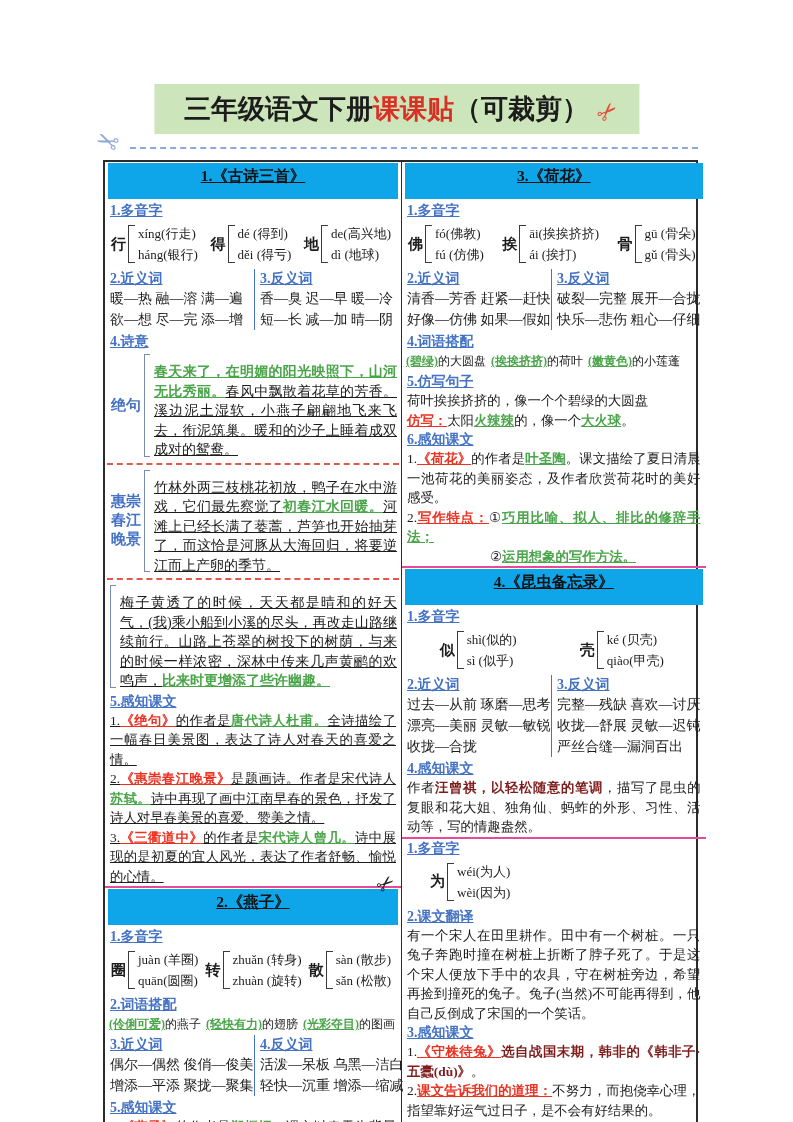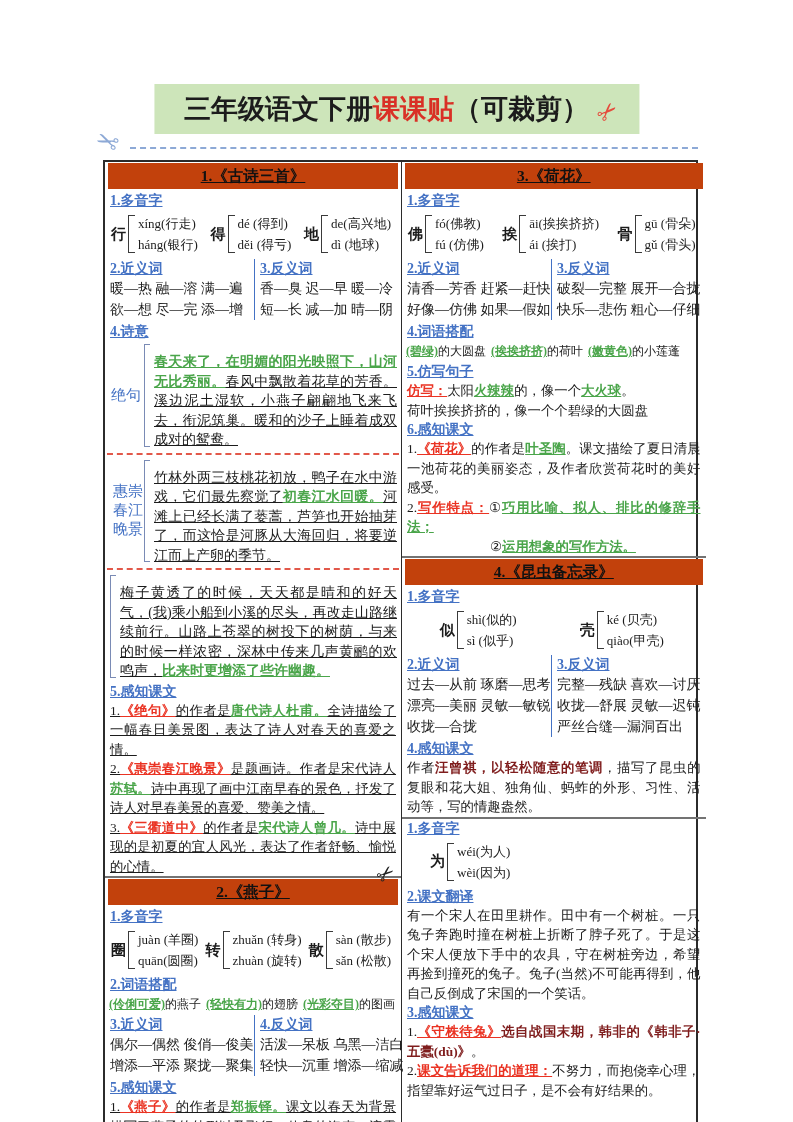--- a/index.html
+++ b/index.html
@@ -13,43 +13,43 @@
   .title-scis{color:#e54b3c;font-size:24px;transform:rotate(-45deg);margin-left:8px;vertical-align:middle;}
   
   .cutline{position:absolute;top:147px;left:130px;width:568px;border-top:2px dashed #8da9d6;}
   .cut-scis-blue{position:absolute;top:126px;left:96px;color:#8da9d6;font-size:27px;transform:scaleX(-1) rotate(-22deg);}
   
   .sheet{position:absolute;left:103px;top:160px;width:595px;min-height:937px;
          border:2px solid #2b2b2b;display:flex;box-sizing:border-box;background:#fff;}
   .colL{width:297px;min-width:297px;border-right:1.6px solid #2b2b2b;box-sizing:border-box;}
   .colR{flex:1;}
   section{display:block;}
-  section + section{border-top:2px solid #737373;}
-  .sec-h{margin:1px 3px 2px;background:#c2410c;text-align:center;font-weight:bold;font-size:15.5px;
-         padding:3px 0 2px;color:#111;}
+  section + section{border-top:2px solid #ec4899;}
+  .sec-h{margin:1px 3px 2px;background:#0ea5e9;text-align:center;font-weight:bold;font-size:15.5px;
+         padding:3px 0 12px;color:#111;}
   .sec-h span{text-decoration:underline;}
   .sh{color:#4472c4;font-weight:bold;font-size:14px;text-decoration:underline;padding:1px 5px 0;}
   .wl{font-size:14px;line-height:21px;padding:0 5px;white-space:nowrap;}
   .pair{display:flex;margin:0 0 2px;}
   .pc1{width:149px;box-sizing:border-box;}
   .pc2{flex:1;border-left:1.6px solid #4472c4;box-sizing:border-box;}
   
   .dyrow{display:flex;justify-content:space-between;padding:3px 10px 4px 6px;}
   .dyrow.center2{justify-content:space-around;}
   .dyrow.single{justify-content:flex-start;padding-left:28px;}
   .dyg{display:flex;align-items:center;}
   .dyc{font-size:15px;font-weight:bold;margin-right:2px;}
   .brk{width:6px;align-self:stretch;border-left:1.8px solid #3a3a3a;border-top:1.8px solid #3a3a3a;
        border-bottom:1.8px solid #3a3a3a;margin:2px 3px 2px 0;}
   .dyo{display:flex;flex-direction:column;justify-content:space-between;}
   .dyo span{font-size:13px;line-height:21px;white-space:nowrap;}
   
   .poem{display:flex;padding:0 4px 1px;}
-  .plabel{width:34px;min-width:34px;color:#4472c4;font-weight:normal;font-size:15px;line-height:19px;
-          display:flex;align-items:center;justify-content:center;text-align:right;}
+  .plabel{width:34px;min-width:34px;color:#4472c4;font-weight:bold;font-size:15px;line-height:19px;
+          display:flex;align-items:center;justify-content:center;text-align:center;}
   .pbrk{width:5px;min-width:5px;border-left:1.5px solid #7a8bb5;border-top:1.5px solid #7a8bb5;
         border-bottom:1.5px solid #7a8bb5;margin:3px 4px 3px 1px;}
   .ptxt{flex:1;font-size:14px;line-height:19.5px;text-align:justify;margin-top:11px;}
   .rdash{border-top:2px dashed #e2584a;margin:2px 2px;}
   
   .k{font-size:13.4px;line-height:19.5px;padding:0 5px;text-align:justify;}
   .ku{text-decoration:underline;}
   .g{color:#7f1d1d;font-weight:bold;}
   .gu{color:#4aa54a;font-weight:bold;text-decoration:underline;}
   .r{color:#ea3323;font-weight:bold;text-decoration:underline;}
@@ -231,22 +231,22 @@
             <div class="sh">3.反义词</div>
             <div class="wl">破裂—完整 展开—合拢</div>
             <div class="wl">快乐—悲伤 粗心—仔细</div>
           </div>
         </div>
         <div class="sh">4.词语搭配</div>
         <div class="dpline">
           <span class="dpg"><span class="gu">(碧绿)</span><span>的大圆盘</span></span><span class="dpg"><span class="gu">(挨挨挤挤)</span><span>的荷叶</span></span><span class="dpg"><span class="gu">(嫩黄色)</span><span>的小莲蓬</span></span>
         </div>
         <div class="sh">5.仿写句子</div>
+        <div class="k">荷叶挨挨挤挤的，像一个个碧绿的大圆盘</div>
         <div class="k"><span class="r">仿写：</span><span>太阳</span><span class="gu">火辣辣</span><span>的，像一个</span><span class="gu">大火球</span><span>。</span></div>
-        <div class="k">荷叶挨挨挤挤的，像一个个碧绿的大圆盘</div>
         <div class="sh">6.感知课文</div>
         <div class="k"><span>1.</span><span class="r">《荷花》</span><span>的作者是</span><span class="gu">叶圣陶</span><span>。课文描绘了夏日清晨一池荷花的美丽姿态，及作者欣赏荷花时的美好感受。</span></div>
         <div class="k"><span>2.</span><span class="r">写作特点：</span><span>①</span><span class="gu">巧用比喻、拟人、排比的修辞手法；</span></div>
         <div class="k ind"><span>②</span><span class="gu">运用想象的写作方法。</span></div>
       </section>
 
       <section>
         <div class="sec-h"><span>4.《昆虫备忘录》</span></div>
         <div class="sh">1.多音字</div>
         <div class="dyrow center2">

